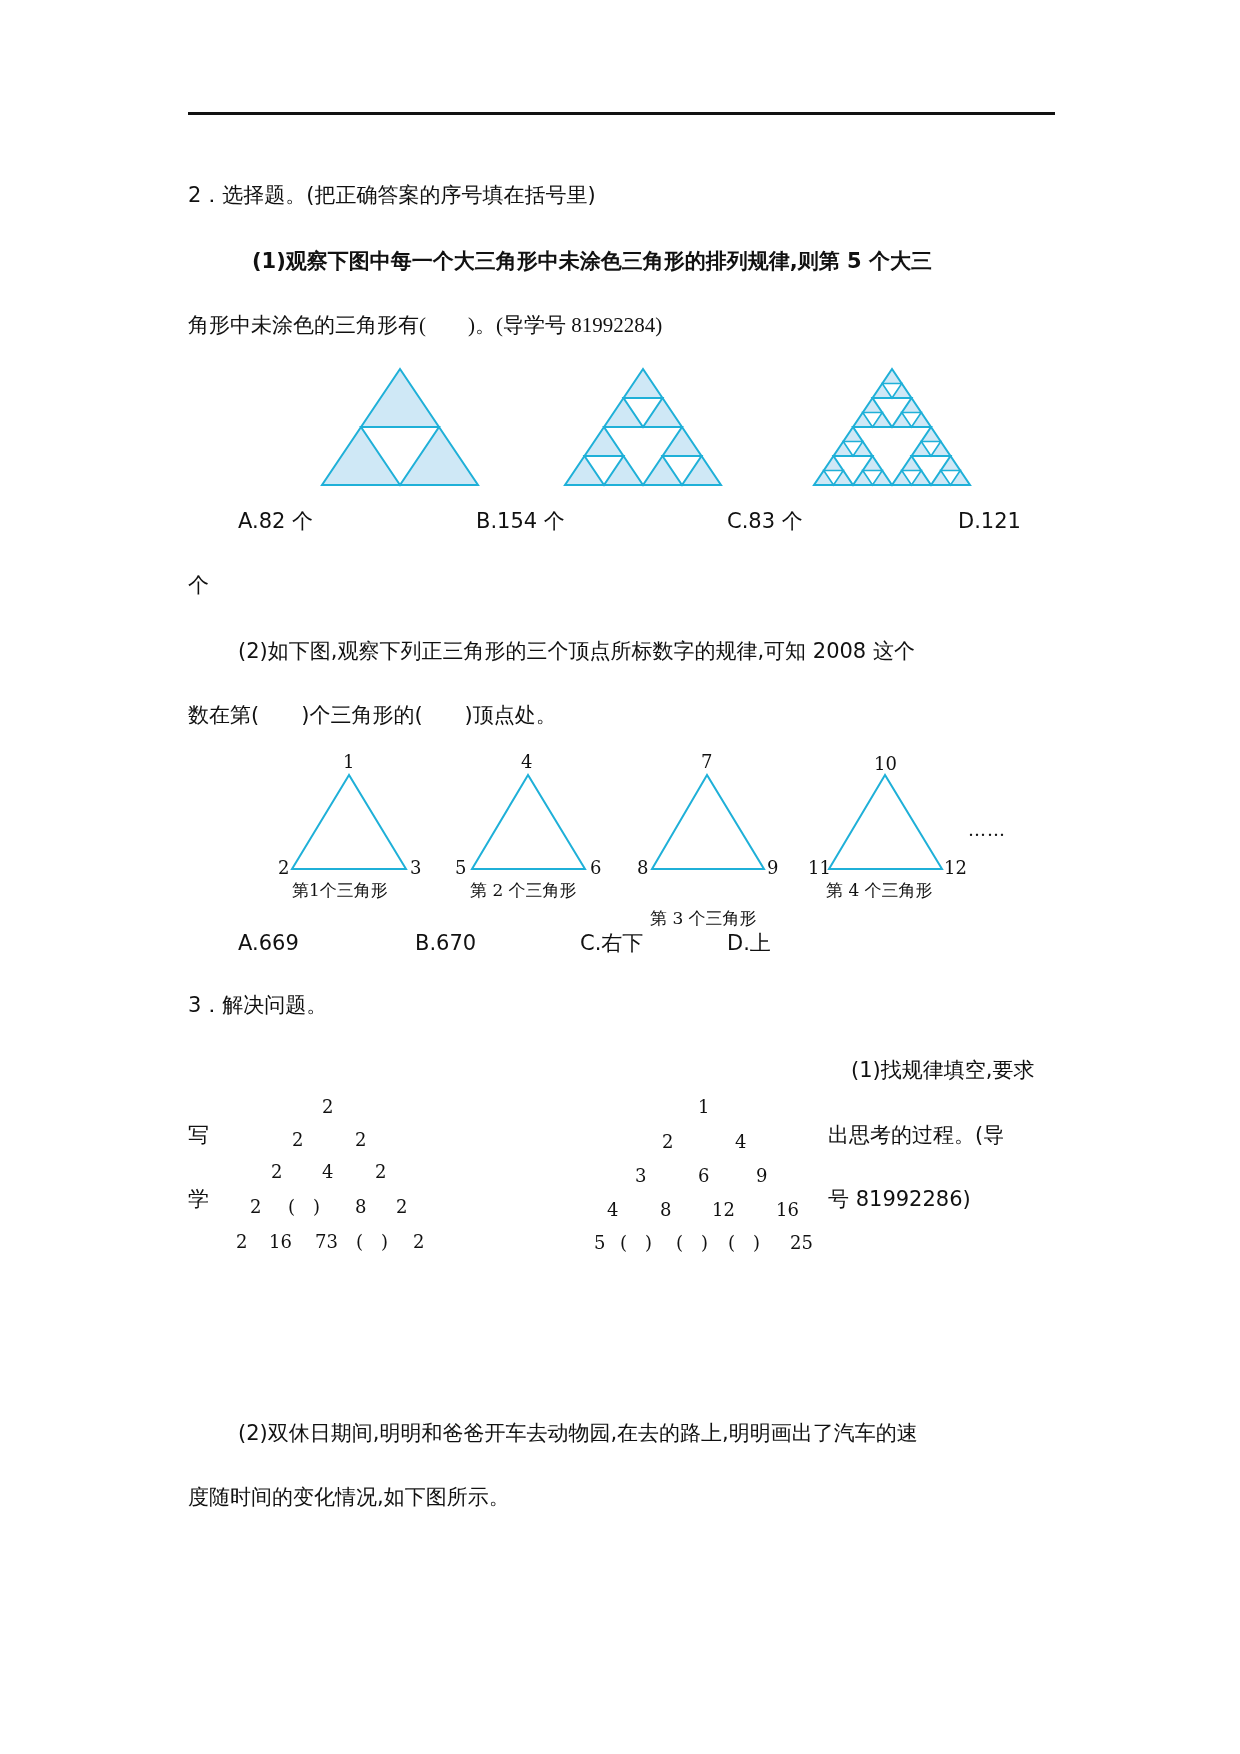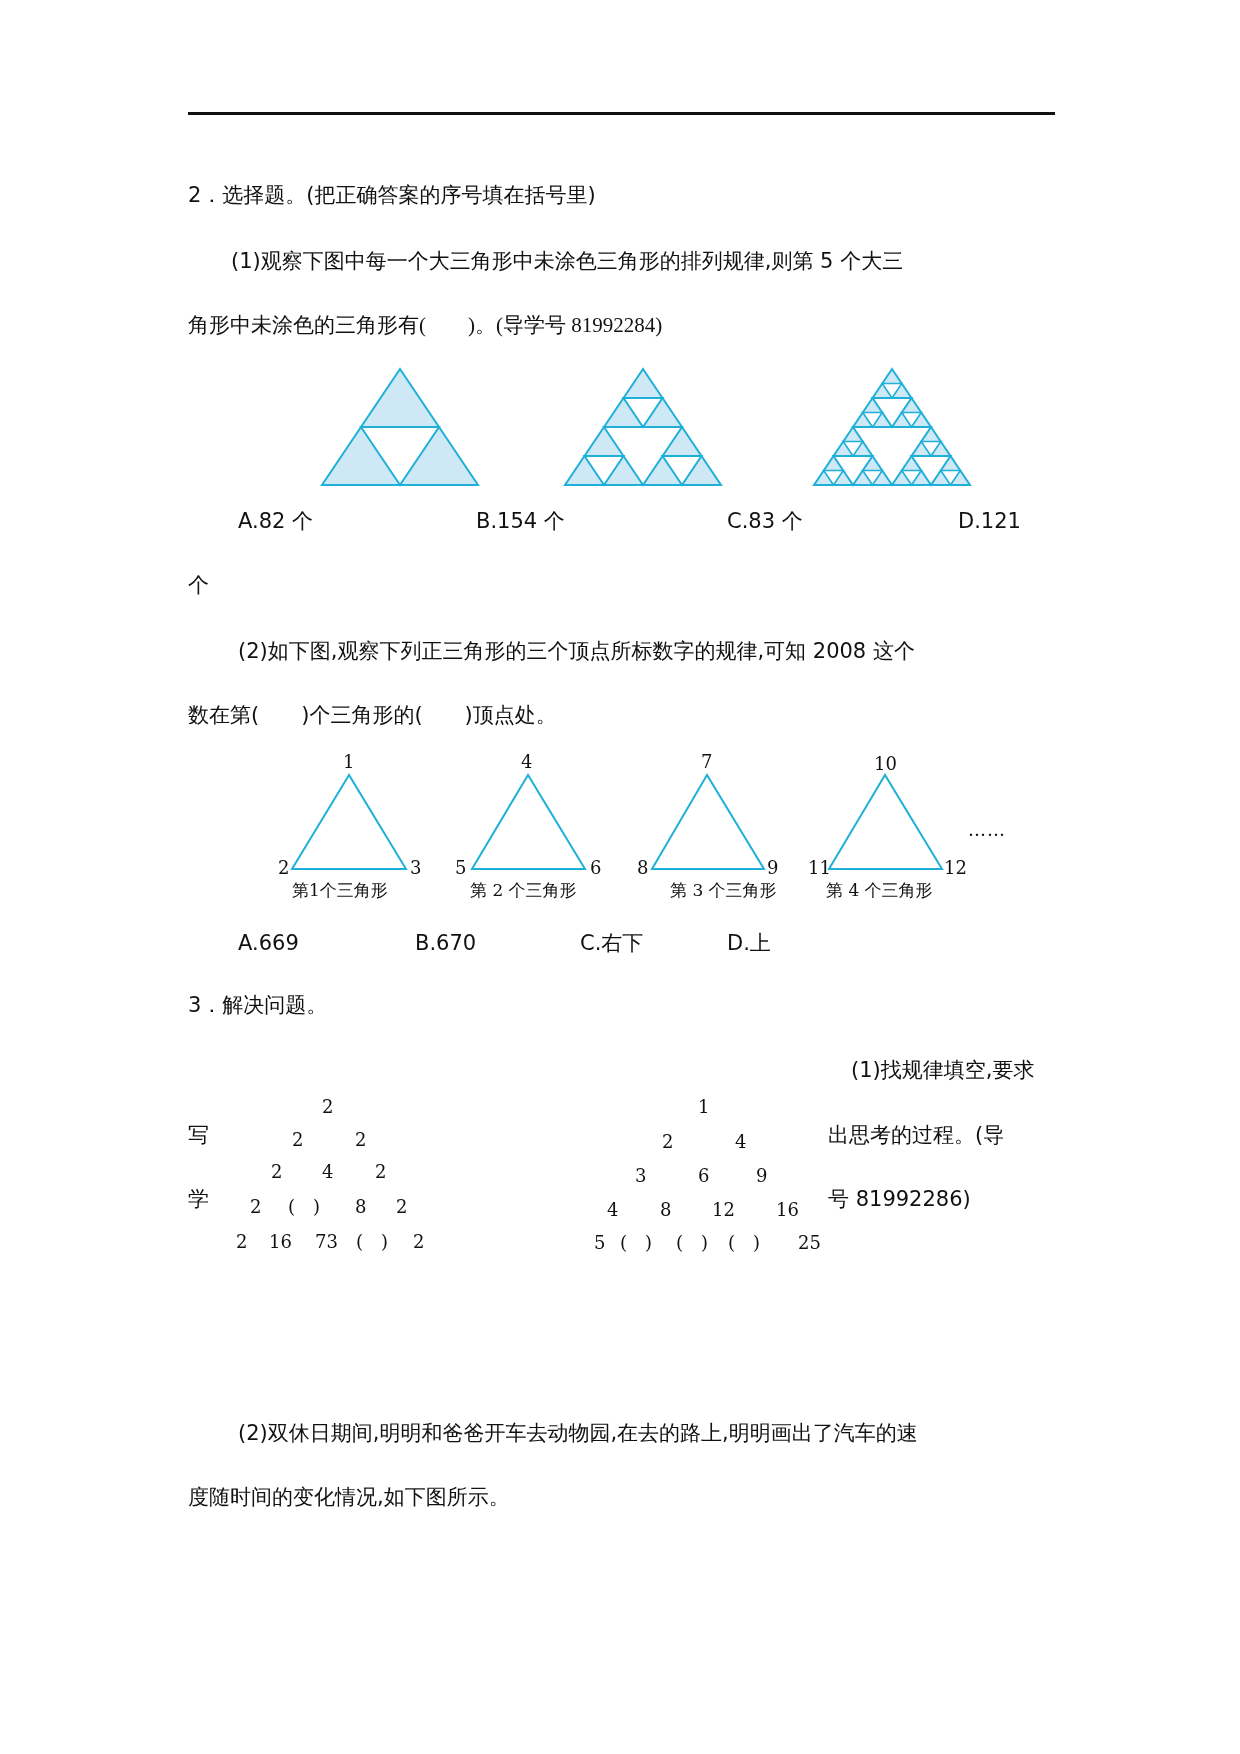--- a/index.html
+++ b/index.html
@@ -12,21 +12,21 @@
   .num { font-size: 18px; line-height: 20px; }
   .cap { font-size: 17px; line-height: 20px; font-family: "DejaVu Serif", "Liberation Serif", serif; }
   svg { position: absolute; overflow: visible; }
 </style>
 </head>
 <body>
 
 <div class="rule"></div>
 
 <div class="abs t" style="left:188px;top:180px;">2．选择题。(把正确答案的序号填在括号里)</div>
-<div class="abs t" style="left:231px;top:246px;">(1)观察下图中每一个大三角形中未涂色三角形的排列规律,则第 5 个大三</div>
+<div class="abs t" style="left:252px;top:246px;font-weight:bold;">(1)观察下图中每一个大三角形中未涂色三角形的排列规律,则第 5 个大三</div>
 <div class="abs t" style="left:188px;top:310px;font-family:Liberation Serif, serif;">角形中未涂色的三角形有(　　)。(导学号 81992284)</div>
 
 <svg width="160" height="120" style="left:320px;top:367px;" viewBox="0 0 160 120">
   <polygon points="80,2 2,118 158,118" fill="#cfe8f6" stroke="#1fb0d8" stroke-width="2"></polygon>
   <polygon points="41,60 119,60 80,118" fill="#ffffff" stroke="#1fb0d8" stroke-width="2"></polygon>
 </svg>
 
 <svg width="160" height="120" style="left:563px;top:367px;" viewBox="0 0 160 120">
   <polygon points="80,2 2,118 158,118" fill="#cfe8f6" stroke="#1fb0d8" stroke-width="2"></polygon>
   <polygon points="41,60 119,60 80,118" fill="#ffffff" stroke="#1fb0d8" stroke-width="2"></polygon>
@@ -78,21 +78,21 @@
 <div class="abs num serif" style="left:455px;top:858px;">5</div>
 <div class="abs num serif" style="left:590px;top:858px;">6</div>
 <div class="abs cap" style="left:470px;top:880px;">第 2 个三角形</div>
 
 <svg width="120" height="100" style="left:650px;top:773px;" viewBox="0 0 120 100">
   <polygon points="57,2 2,96 114,96" fill="none" stroke="#1fb0d8" stroke-width="2"></polygon>
 </svg>
 <div class="abs num serif" style="left:701px;top:752px;">7</div>
 <div class="abs num serif" style="left:637px;top:858px;">8</div>
 <div class="abs num serif" style="left:767px;top:858px;">9</div>
-<div class="abs cap" style="left:650px;top:880px;margin-left:20px;">第 3 个三角形</div>
+<div class="abs cap" style="left:650px;top:908px;">第 3 个三角形</div>
 
 <svg width="120" height="100" style="left:827px;top:773px;" viewBox="0 0 120 100">
   <polygon points="58,2 2,96 115,96" fill="none" stroke="#1fb0d8" stroke-width="2"></polygon>
 </svg>
 <div class="abs num serif" style="left:874px;top:754px;">10</div>
 <div class="abs num serif" style="left:808px;top:858px;">11</div>
 <div class="abs num serif" style="left:944px;top:858px;">12</div>
 <div class="abs cap" style="left:826px;top:880px;">第 4 个三角形</div>
 
 <div class="abs num serif" style="left:968px;top:820px;letter-spacing:1px;">……</div>
@@ -145,17 +145,17 @@
 
   <div class="abs num serif" style="left:607px;top:1200px;">4</div>
   <div class="abs num serif" style="left:660px;top:1200px;">8</div>
   <div class="abs num serif" style="left:712px;top:1200px;">12</div>
   <div class="abs num serif" style="left:776px;top:1200px;">16</div>
 
   <div class="abs num serif" style="left:594px;top:1233px;">5</div>
   <div class="abs num serif" style="left:620px;top:1233px;">(　)</div>
   <div class="abs num serif" style="left:676px;top:1233px;">(　)</div>
   <div class="abs num serif" style="left:728px;top:1233px;">(　)</div>
-  <div class="abs num serif" style="left:790px;top:1233px;margin-left:8px;">25</div>
+  <div class="abs num serif" style="left:790px;top:1233px;">25</div>
 </div>
 
 <div class="abs t" style="left:238px;top:1418px;">(2)双休日期间,明明和爸爸开车去动物园,在去的路上,明明画出了汽车的速</div>
 <div class="abs t" style="left:188px;top:1482px;">度随时间的变化情况,如下图所示。</div>
 
 </body></html>

